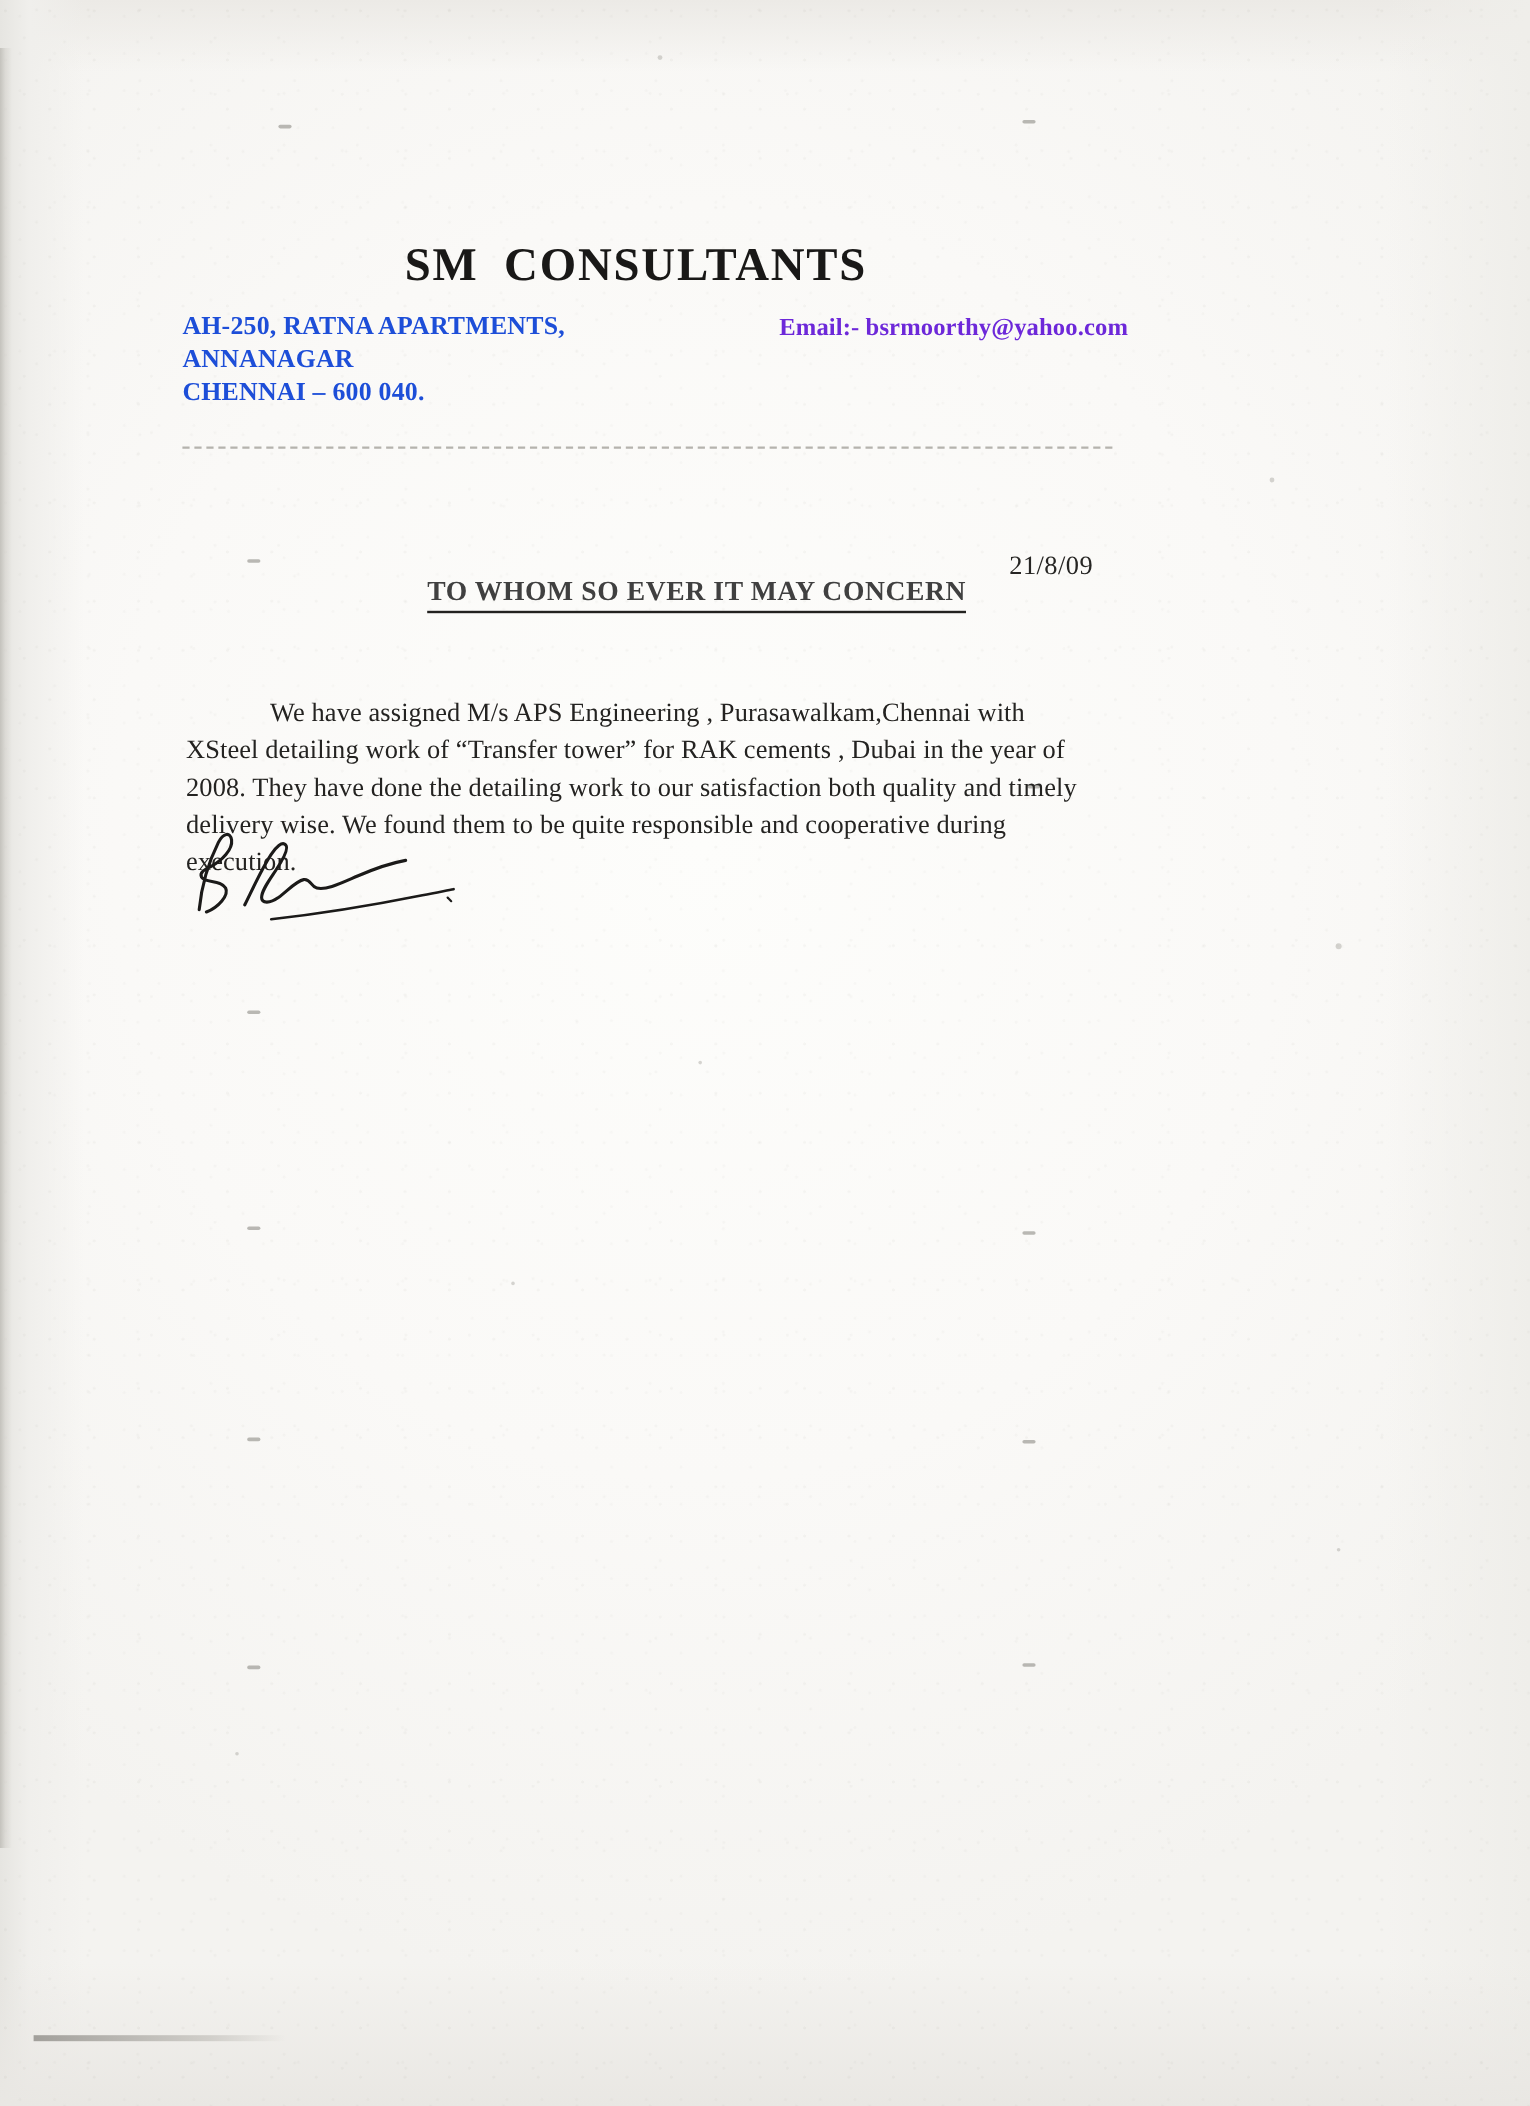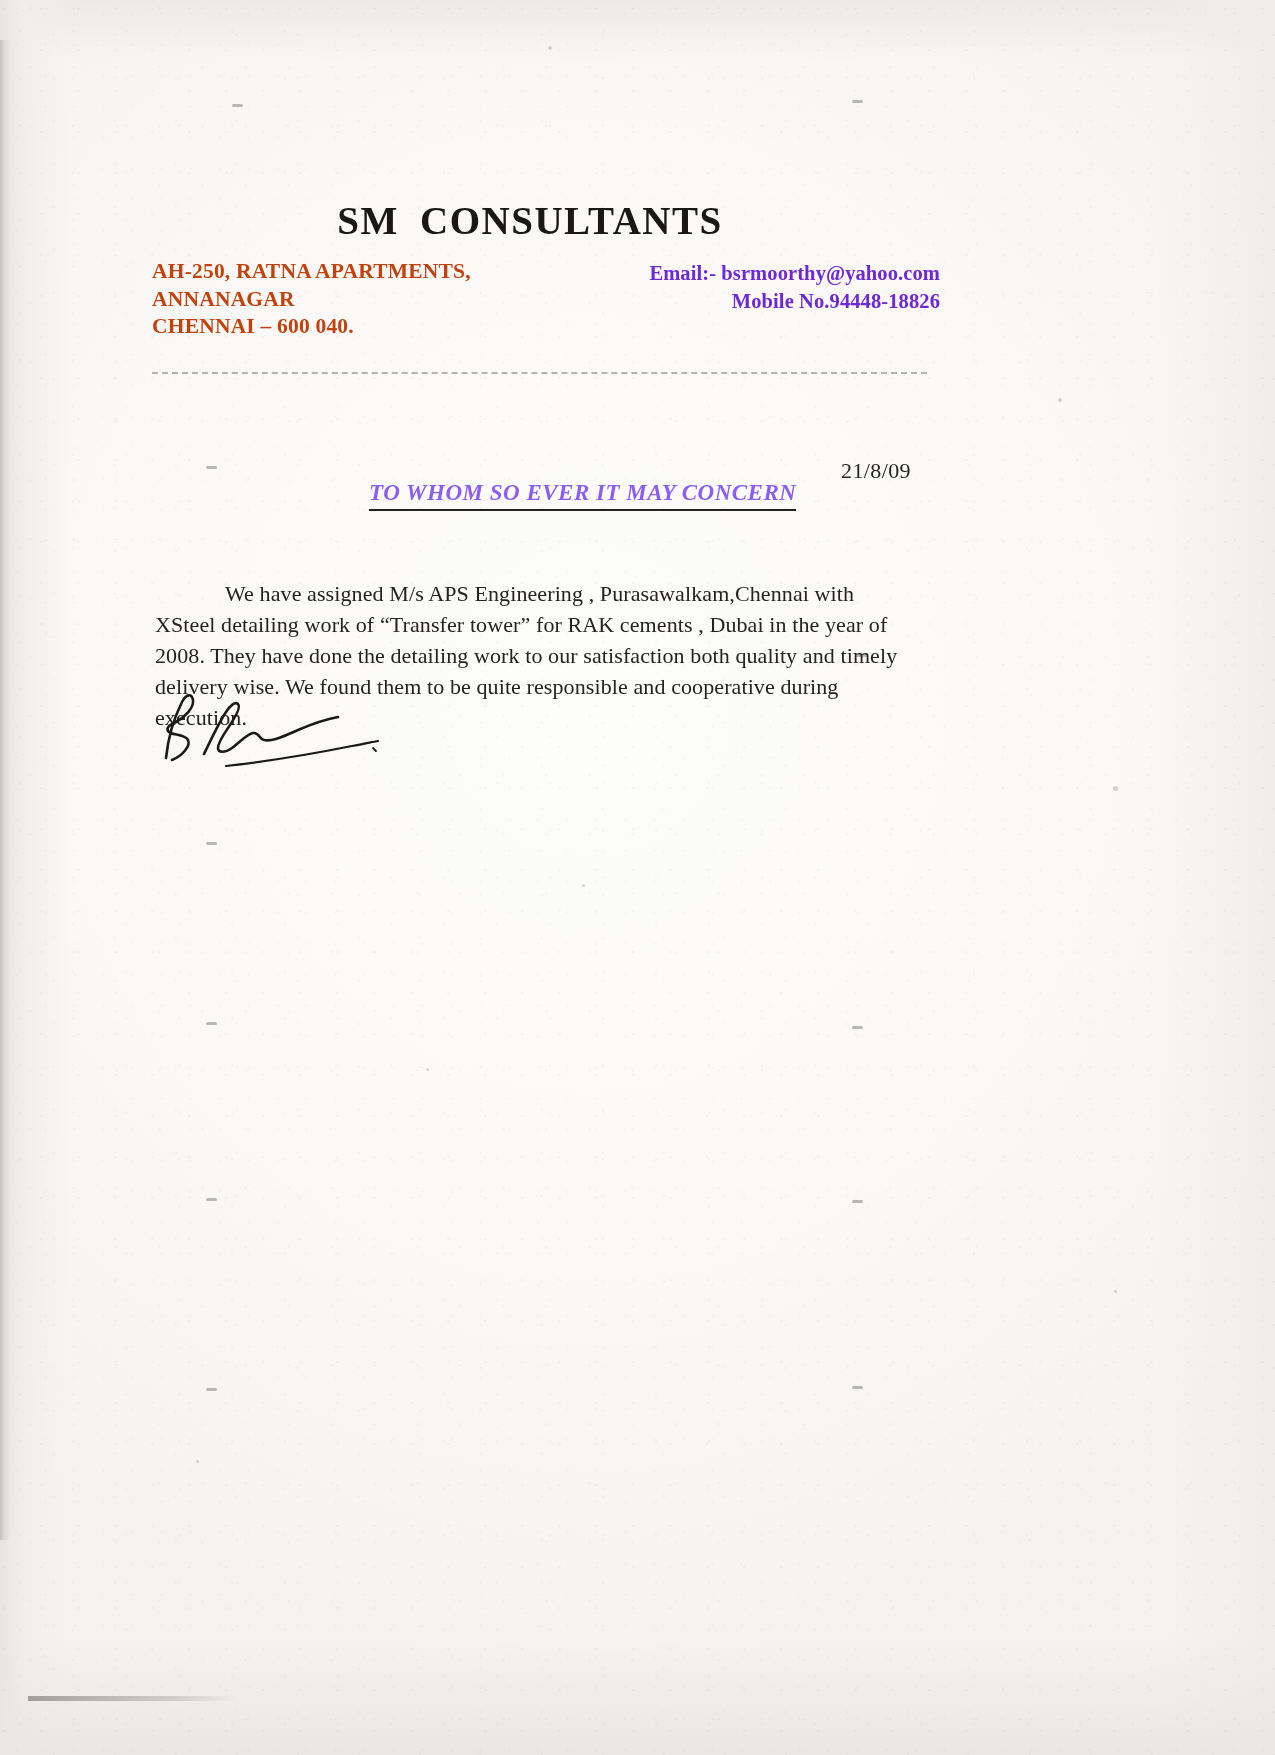--- a/index.html
+++ b/index.html
@@ -113,21 +113,21 @@
   }
 
   .addr-block {
     position: absolute;
     top: 258px;
     left: 152px;
     font-size: 21.5px;
     font-weight: 700;
     line-height: 27.5px;
     letter-spacing: 0.2px;
-    color: #c2410c;
+    color: #1d4ed8;
   }
   .addr-block .line { white-space: nowrap; }
   .addr-block sup {
     font-size: 0.62em;
     vertical-align: super;
     font-weight: 700;
   }
 
   .contact-block {
     position: absolute;
@@ -159,28 +159,27 @@
     left: 806px;
     font-size: 22px;
     letter-spacing: 0.4px;
     color: #262523;
     margin-left: 35px;
   }
 
   .concern-heading {
     position: absolute;
     top: 480px;
-    left: 369px;
+    left: 356px;
     font-size: 23px;
     font-weight: 700;
     letter-spacing: 0.5px;
-    color: #8b5cf6;
+    color: #404040;
     padding-bottom: 3px;
     border-bottom: 2.5px solid #232220;
-    font-style: italic;
   }
 
   .body-text {
     position: absolute;
     top: 578px;
     left: 155px;
     width: 760px;
     font-size: 22px;
     line-height: 31px;
     text-indent: 70px;
@@ -248,21 +247,20 @@
     <div class="letterhead-title">SM  CONSULTANTS</div>
 
     <div class="addr-block">
       <div class="line">AH-250, RATNA APARTMENTS,</div>
       <div class="line">ANNANAGAR</div>
       <div class="line">CHENNAI  – 600 040.</div>
     </div>
 
     <div class="contact-block">
       <div class="line">Email:- bsrmoorthy@yahoo.com</div>
-      <div class="line">Mobile No.94448-18826</div>
     </div>
 
     <div class="rule"></div>
 
     <div class="date">21/8/09</div>
 
     <div class="concern-heading">TO WHOM SO EVER IT MAY CONCERN</div>
 
     <div class="body-text">We have assigned M/s APS Engineering , Purasawalkam,Chennai with  XSteel detailing work of “Transfer tower” for RAK cements , Dubai in the year of 2008. They have done the detailing work to our satisfaction both quality and timely delivery wise. We found them to be quite responsible and cooperative during execution.</div>
 

